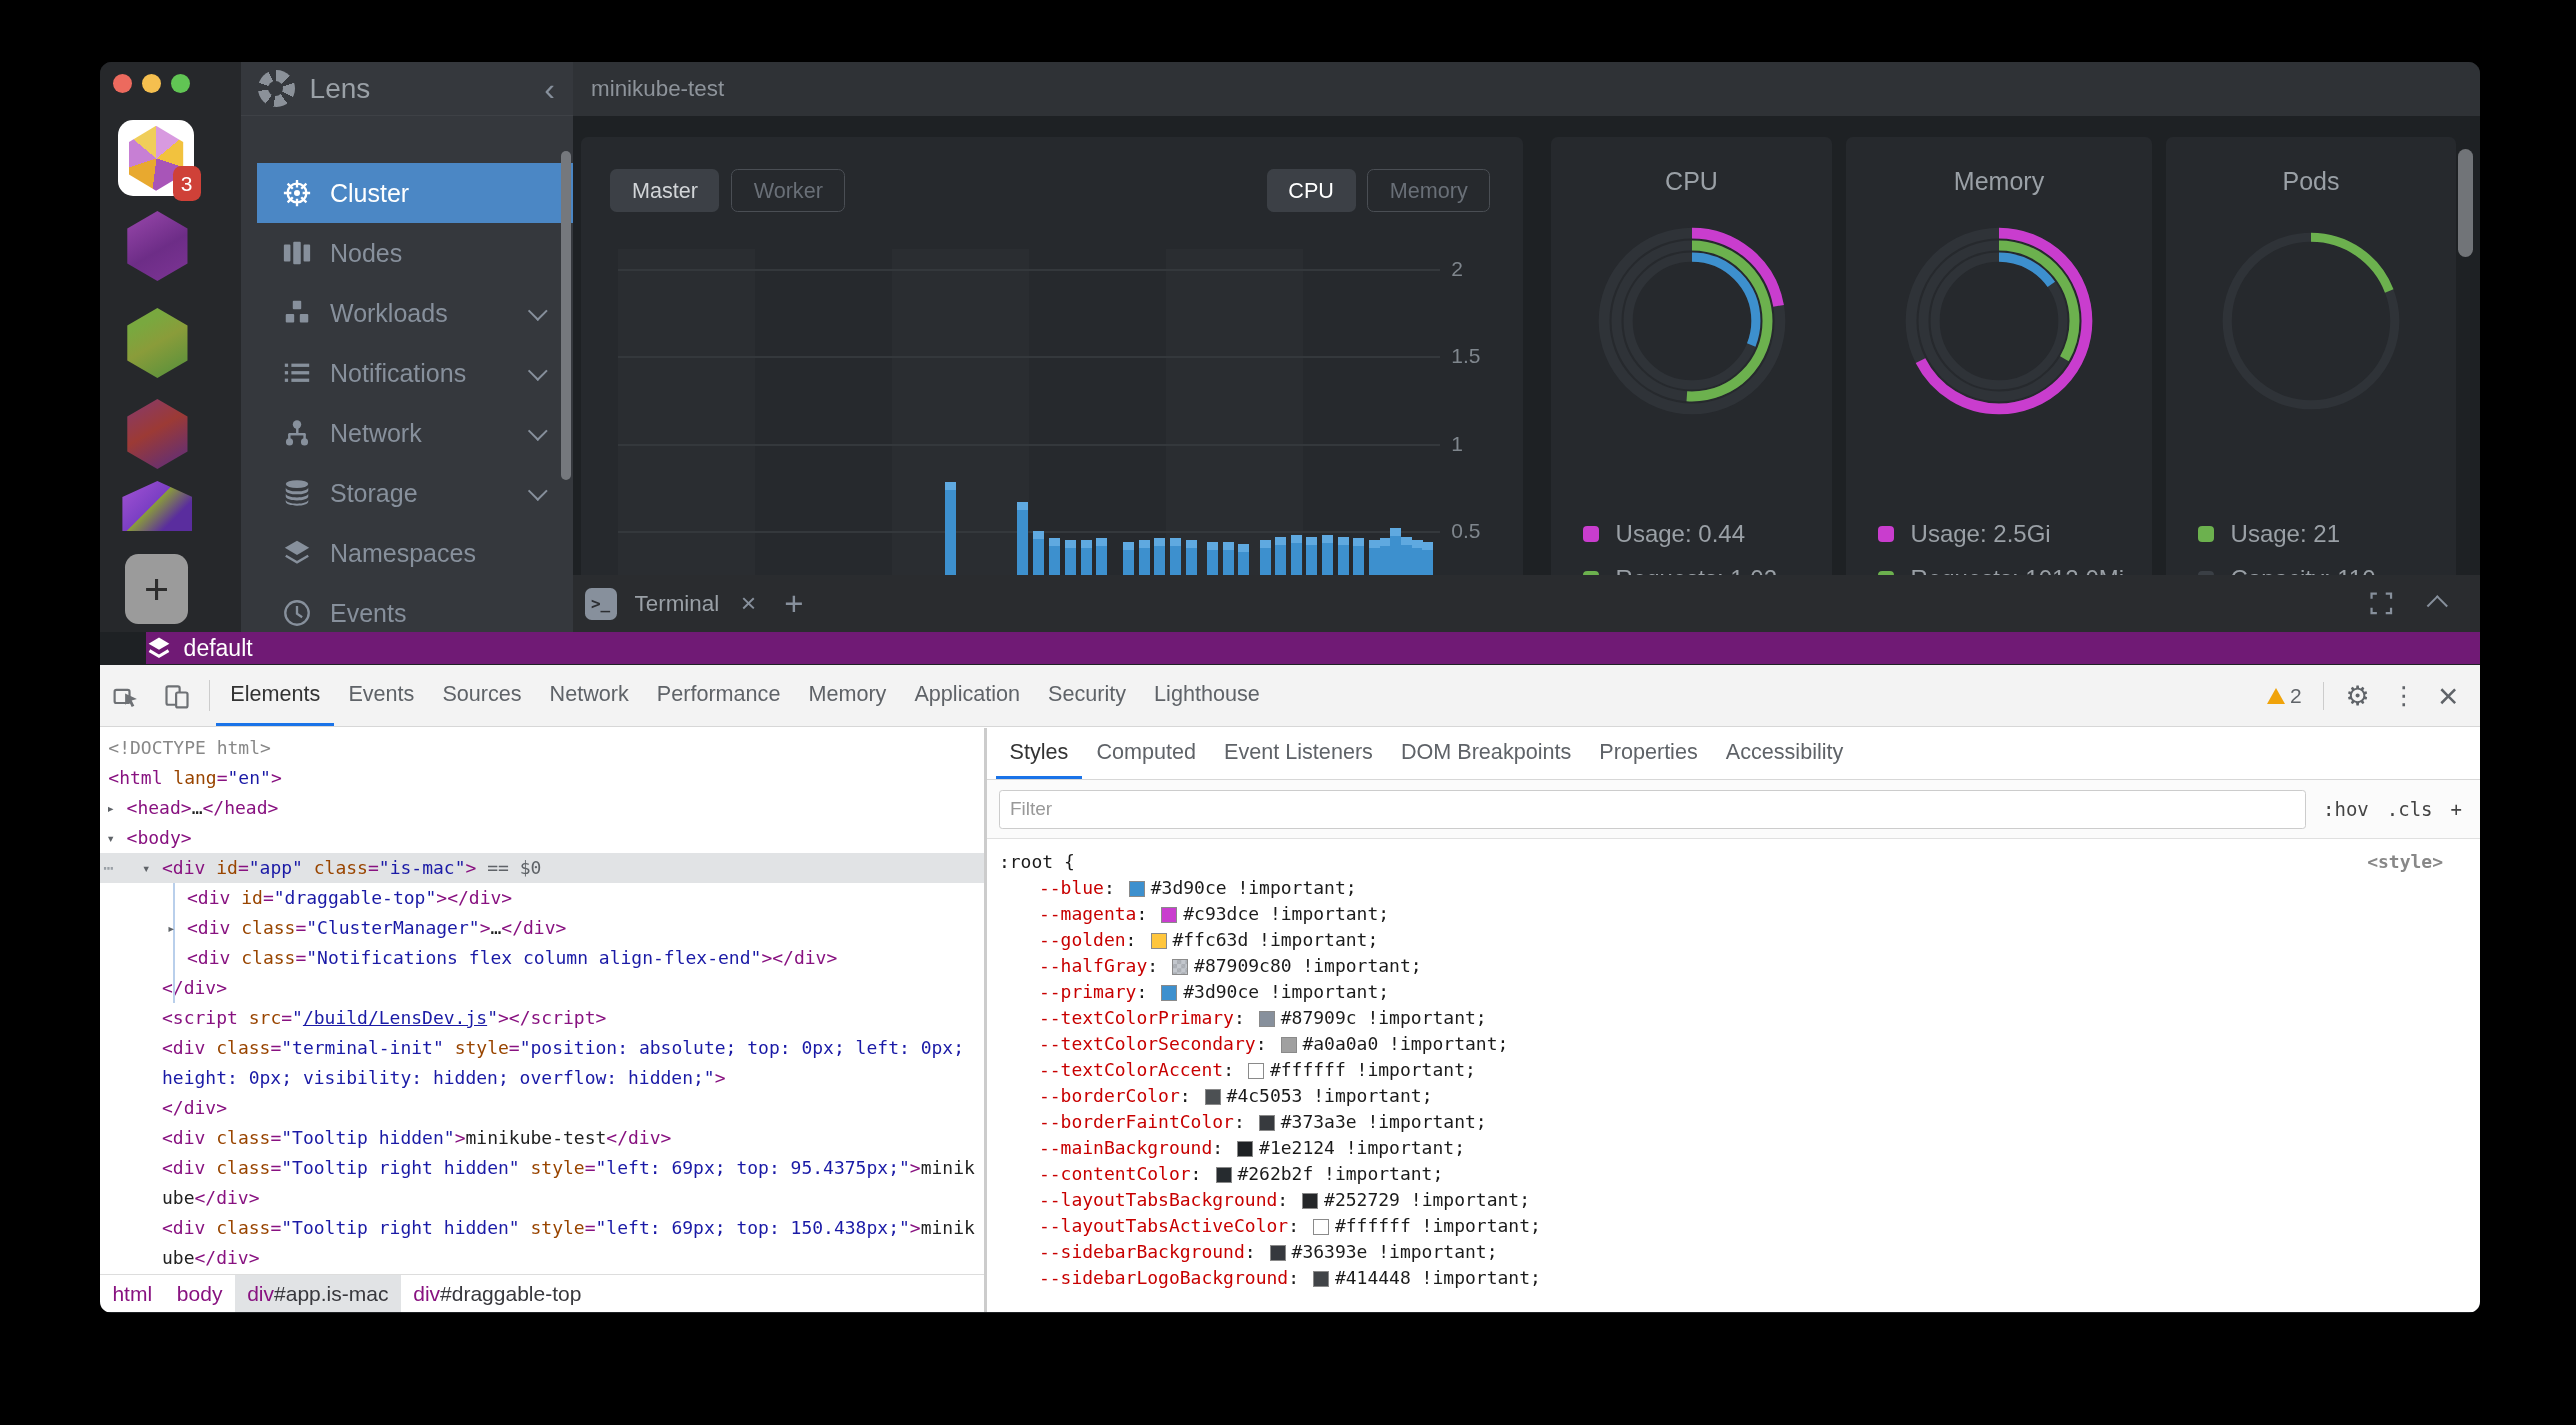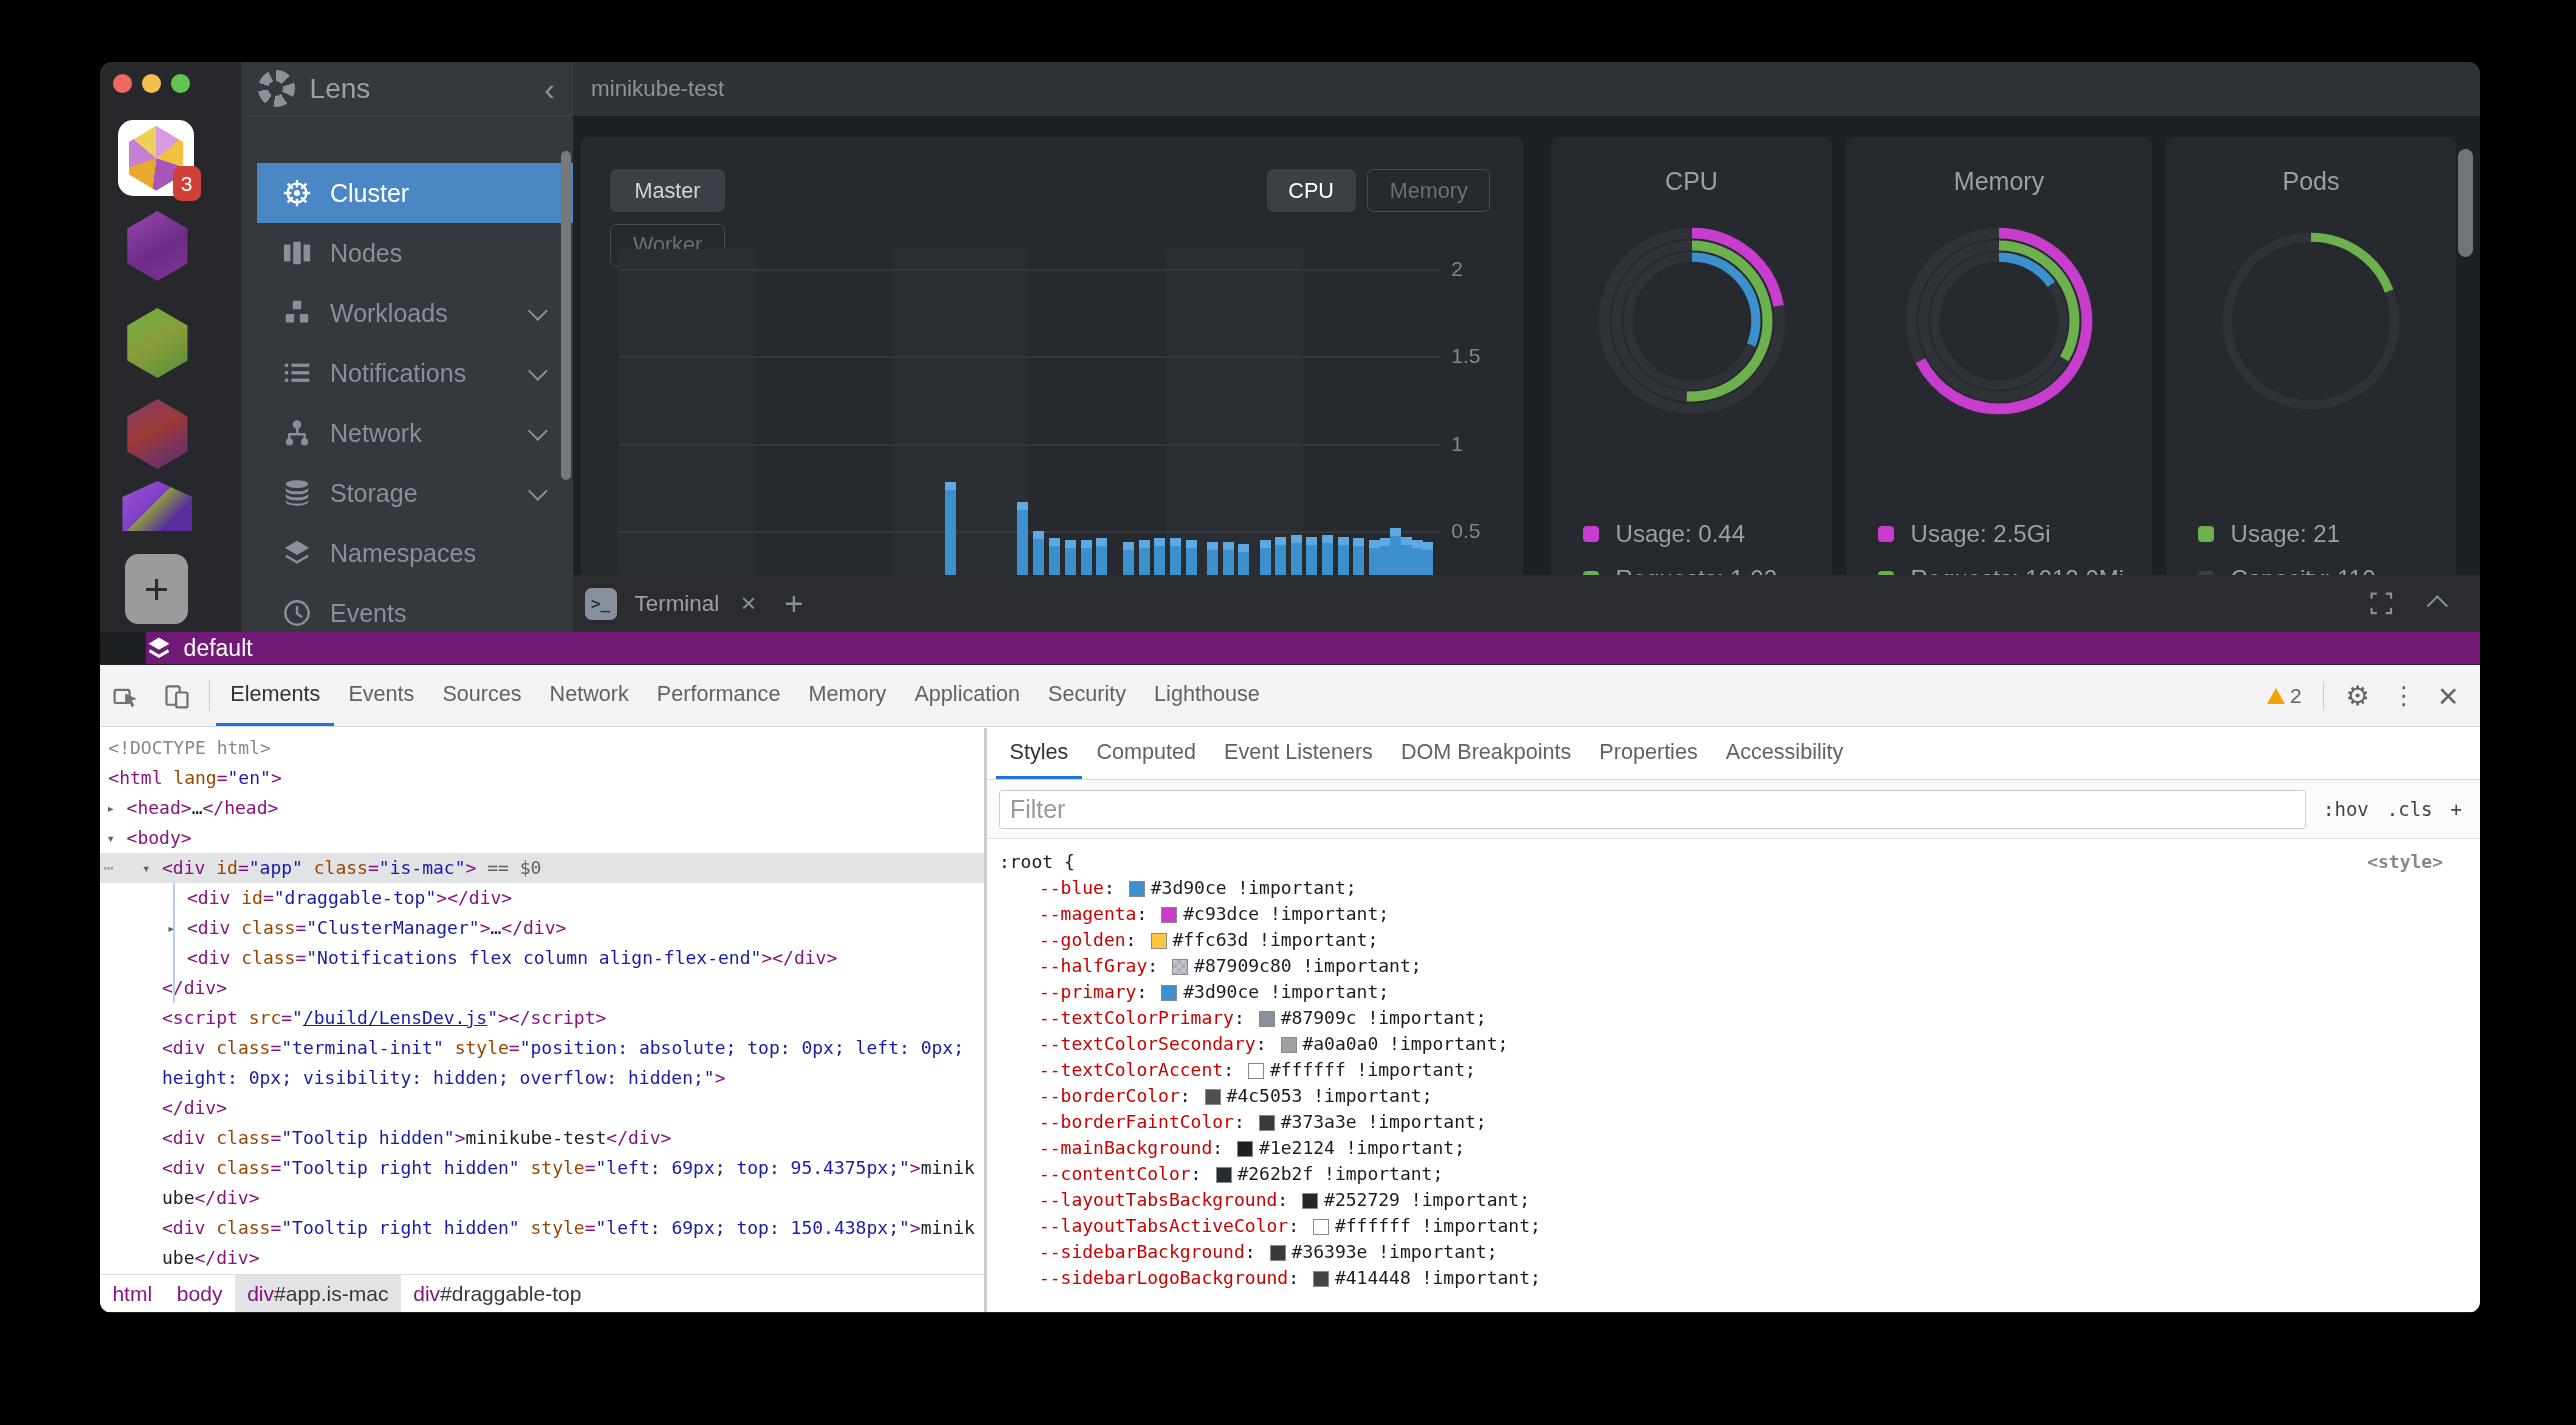--- a/index.html
+++ b/index.html
@@ -37,21 +37,21 @@
   
   .lens-main{position:absolute;left:473px;top:0;width:1907px;height:570px;}
   .cluster-titlebar{height:54px;background:#2f3236;display:flex;align-items:center;}
   .cluster-title{color:#8d939a;font-size:22.4px;margin-left:18px;}
   .lens-content{position:absolute;top:54px;left:0;right:0;height:459px;background:#1e2124;overflow:hidden;}
   .chart-panel{position:absolute;left:8.3px;top:21px;width:942px;height:515px;background:#26292d;border-radius:6.6px;}
   .btn{display:inline-flex;align-items:center;justify-content:center;font-size:21.6px;border-radius:6.6px;
     height:43px;padding:0 21.6px;box-sizing:border-box;}
   .btn.solid{background:#3c4046;color:#d2d5d8;}
   .btn.ghost{background:transparent;border:0.8px solid #4a4e54;color:#696f77;}
-  .node-tabs{position:absolute;left:29px;top:32px;display:flex;gap:11.6px;flex-direction:column;}
+  .node-tabs{position:absolute;left:29px;top:32px;display:flex;gap:11.6px;}
   .metric-tabs{position:absolute;right:33px;top:32px;display:flex;gap:11.6px;}
   .metric-tabs .btn.solid{color:#fff;}
   .plot{position:absolute;left:37px;top:112px;width:822px;height:326px;
     background:repeating-linear-gradient(90deg,#2a2d31 0 137px,#26292d 137px 274px);}
   .gridline{position:absolute;left:0;width:100%;height:1.7px;background:#34383c;}
   .tick-label{position:absolute;left:833px;color:#7f868d;font-size:21px;transform:translateY(-11.6px);}
   .bar{position:absolute;width:10.8px;background:#3d90ce;}
   .bar::before{content:"";position:absolute;top:0;left:0;right:0;height:7.5px;background:#5fa9e0;}
   .metrics{position:absolute;left:978px;top:21px;display:flex;gap:14px;}
   .metric-panel{background:#26292d;border-radius:6.6px;height:515px;position:relative;overflow:hidden;}
@@ -110,21 +110,21 @@
     font-size:21px;overflow:hidden;}
   .crumb{display:flex;align-items:center;height:100%;padding:0 12.4px;white-space:nowrap;}
   .crumb.selected{background:#e1e3e5;}
   .crumb .ctag{color:#881280;} .crumb .crest{color:#38383d;}
   .dt-divider{width:3.3px;background:#ccc;}
   
   .styles-pane{flex:1;display:flex;flex-direction:column;overflow:hidden;}
   .st-tabs{height:51px;border-bottom:1.7px solid #d7d7d7;display:flex;align-items:stretch;padding-left:8.3px;background:#fff;}
   .filter-row{height:58px;display:flex;align-items:center;border-bottom:0.8px solid #e0e0e0;background:#fbfbfb;}
   .filter-input{flex:1;height:37px;margin:0 16.6px 0 11.6px;border:0.8px solid #ccc;border-radius:3.3px;
-    font-size:25px;padding:0 10px;color:#333;background:#fff;}
+    font-size:19px;padding:0 10px;color:#333;background:#fff;}
   .filter-input::placeholder{color:#999;}
   .pseudo{font-family:"DejaVu Sans Mono",monospace;font-size:19px;color:#444;margin-right:18px;}
   .rules{flex:1;overflow:hidden;position:relative;padding:10px 0 0 11.6px;
     font-family:"DejaVu Sans Mono",monospace;font-size:18px;line-height:26px;}
   .rule-selector{color:#1b1b1b;}
   .rule-source{position:absolute;right:37px;top:10px;color:#888;font-weight:bold;}
   .cssvar{padding-left:40px;white-space:nowrap;}
   .cv-name{color:#c80000;}
   .cv-rest{color:#1b1b1b;}
   .swatch{display:inline-block;width:16px;height:16px;border:0.8px solid #8a8a8a;vertical-align:-2.5px;

